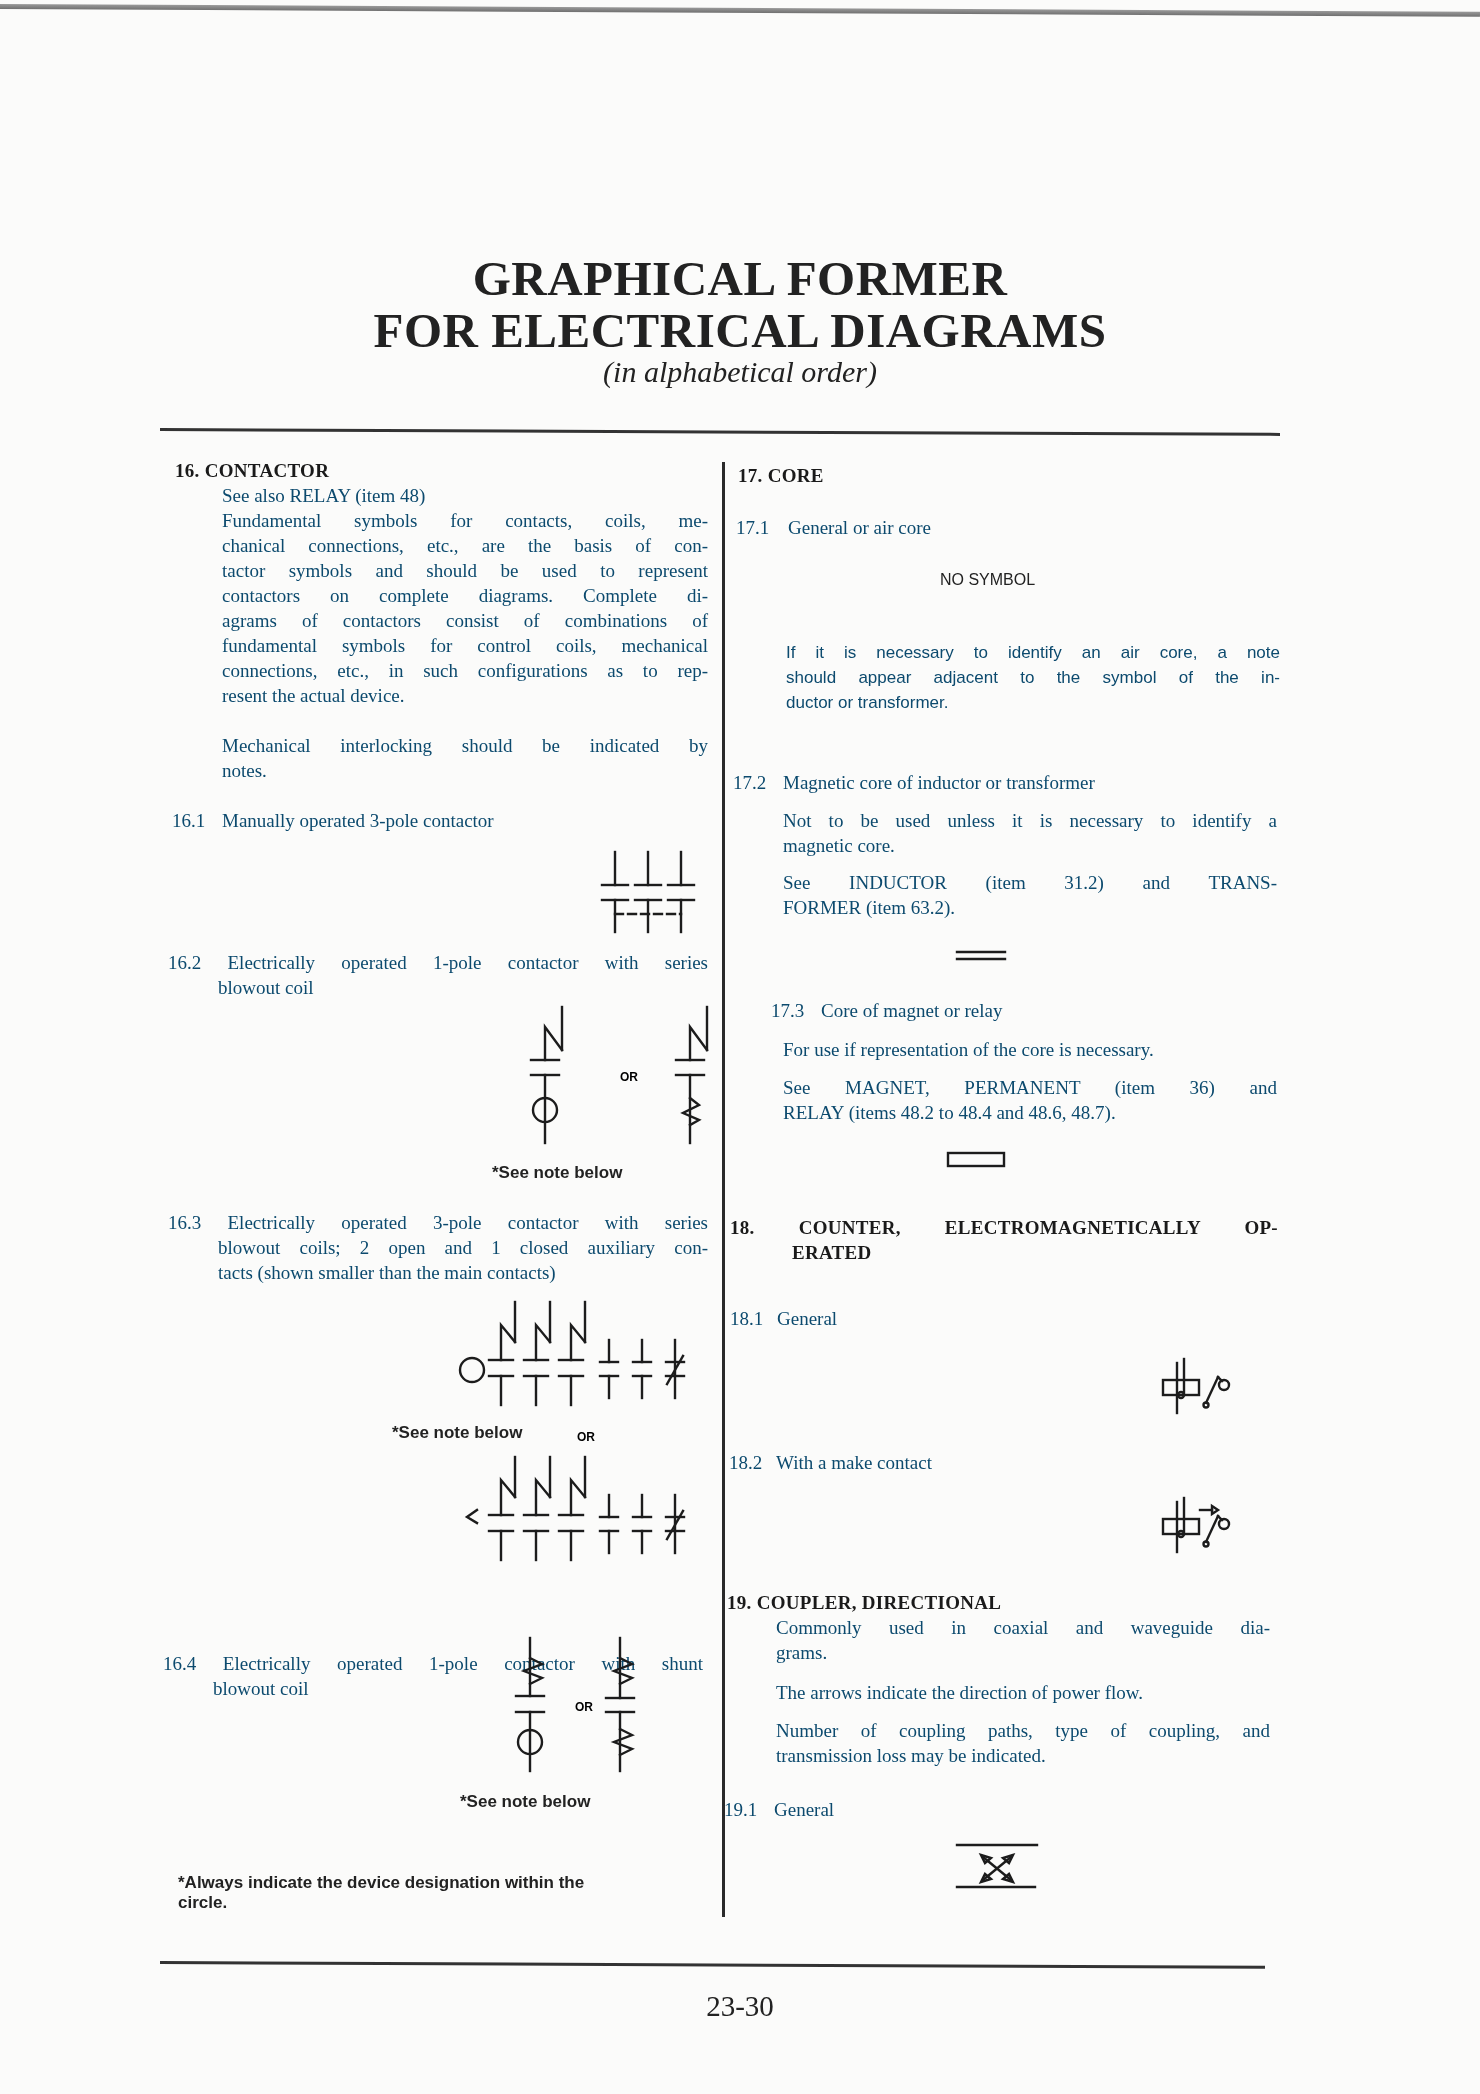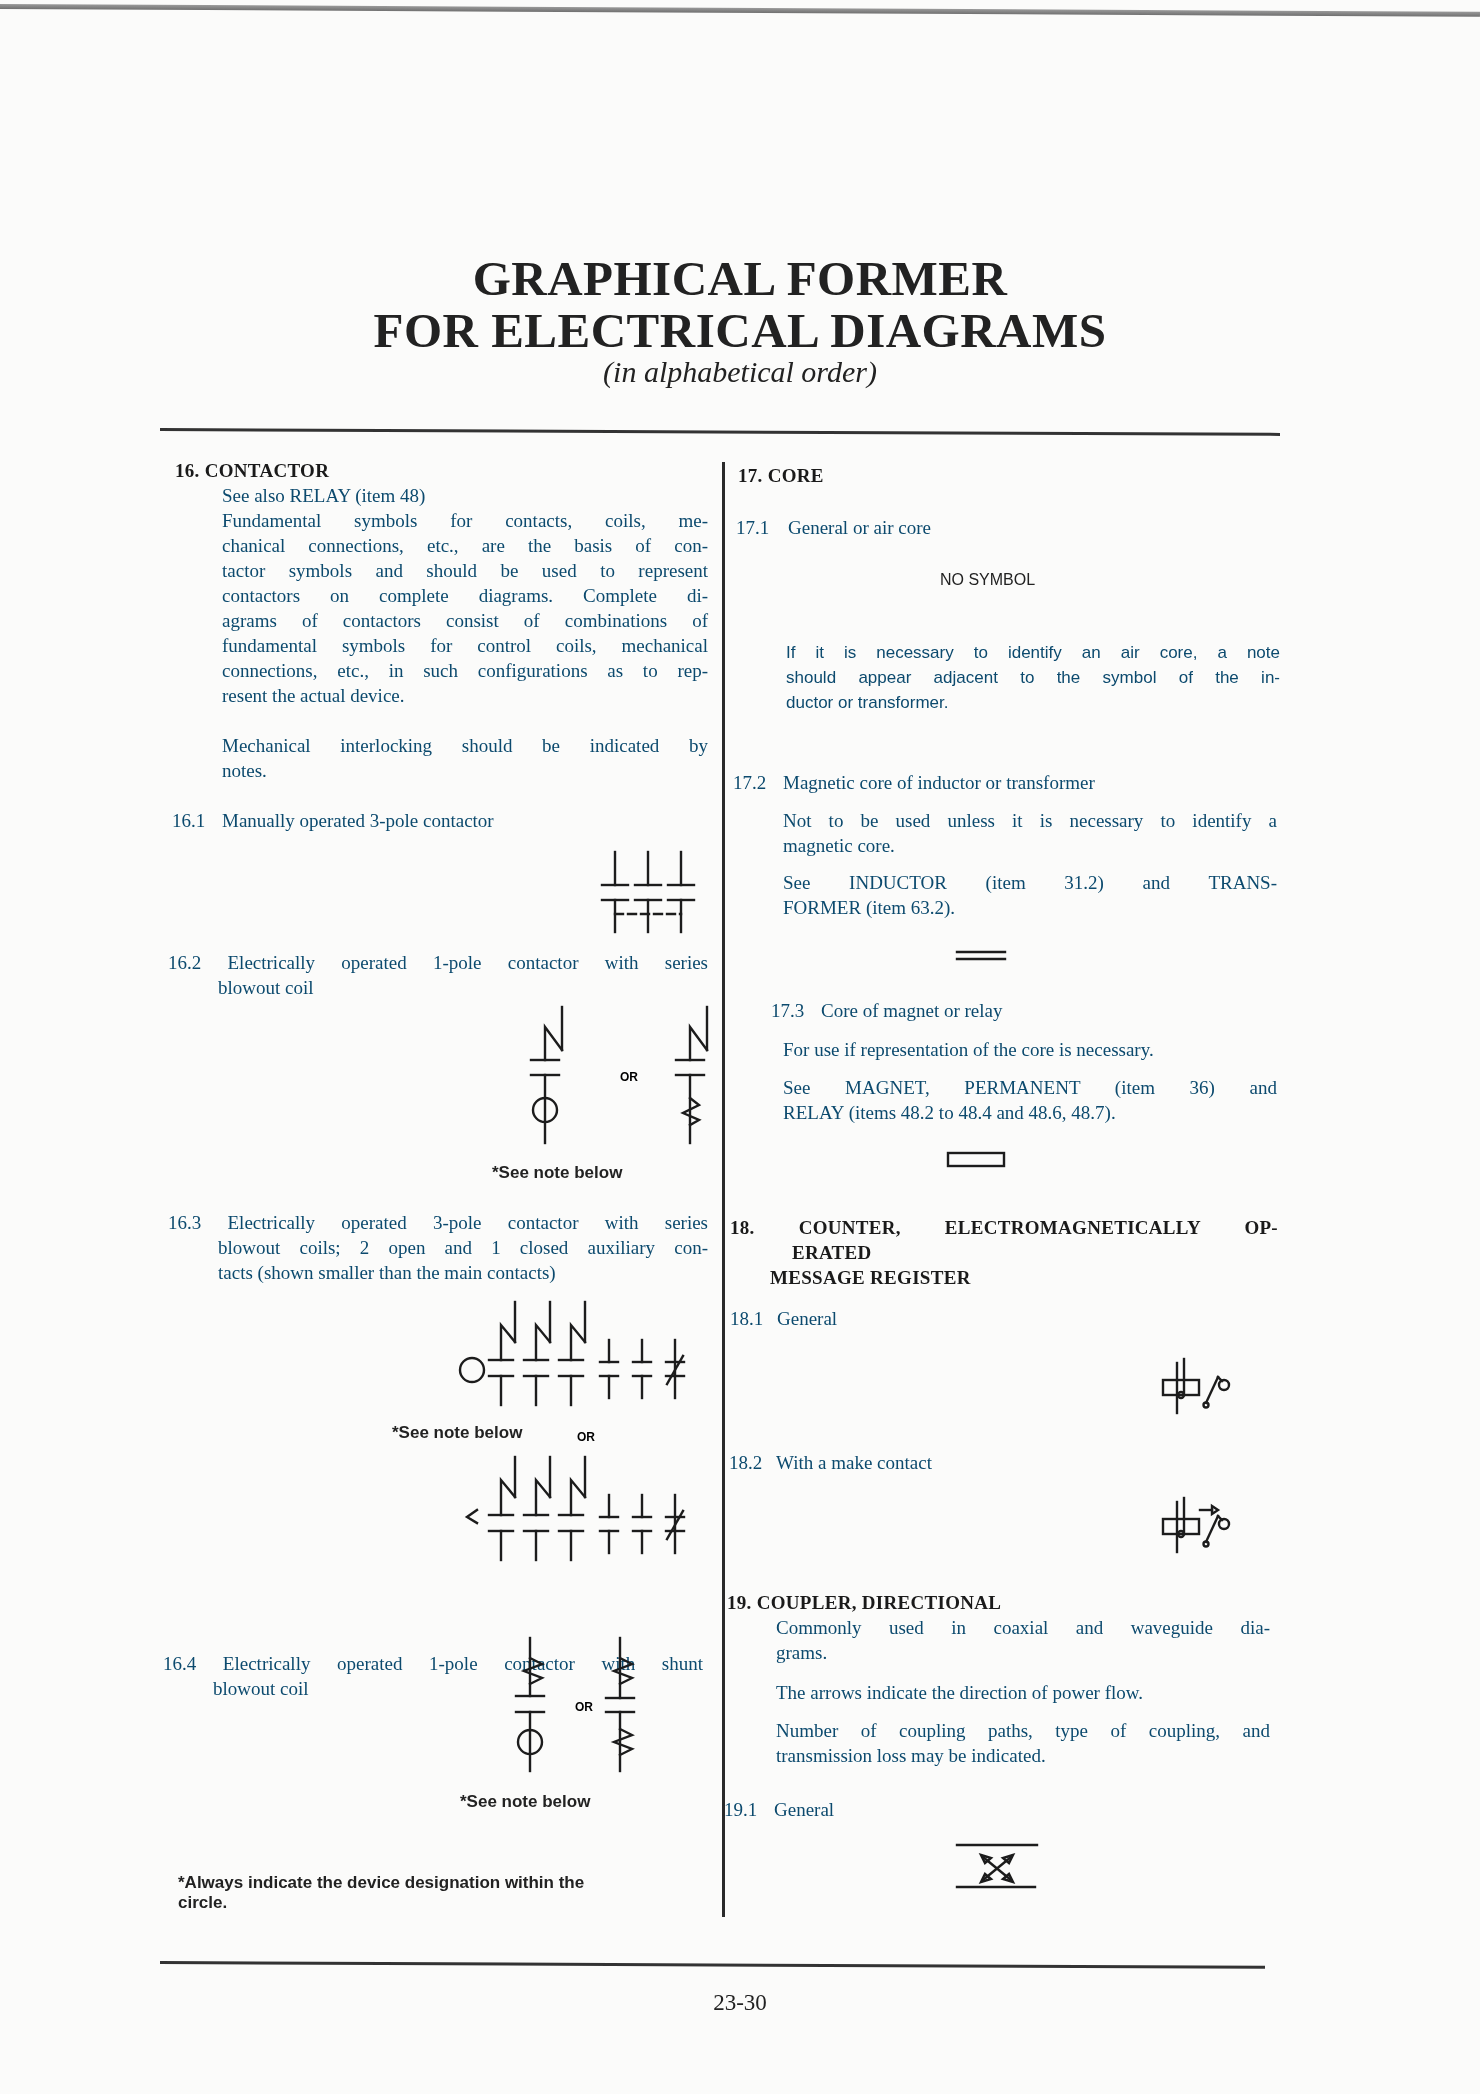--- a/index.html
+++ b/index.html
@@ -14,21 +14,21 @@
   .title { left:0; width:1480px; text-align:center; font-weight:bold; font-size:49px; letter-spacing:0.5px; color:#222; }
   .subtitle { left:0; width:1480px; text-align:center; font-style:italic; font-size:30px; color:#222; }
   .rule { position:absolute; height:3px; background:#333; }
   .col-divider { position:absolute; left:722px; top:462px; width:3px; height:1455px; background:#2a2a2a; }
   .txt { font-size:19px; line-height:25px; color:#0c4a6e; }
   .just { text-align:justify; text-align-last:justify; }
   .head { font-weight:bold; font-size:19px; line-height:25px; color:#1a1a1a; letter-spacing:0.3px; }
   .num { display:inline-block; }
   .note { font-family:"Liberation Sans", sans-serif; font-weight:bold; font-size:17px; color:#222; }
   .or { font-family:"Liberation Sans", sans-serif; font-weight:bold; font-size:12px; color:#000000; }
-  .page-num { left:0; width:1480px; text-align:center; font-size:23px; color:#222; }
+  .page-num { left:0; width:1480px; text-align:center; font-size:29px; color:#222; }
   svg { position:absolute; overflow:visible; }
   svg line, svg path, svg polyline, svg rect, svg circle { stroke:#1c1c1c; stroke-width:2.4; fill:none; stroke-linecap:square; }
 </style>
 </head>
 <body>
 
 <div class="top-border"></div>
 
 <div class="abs title" style="top:250px;">GRAPHICAL FORMER</div>
 <div class="abs title" style="top:302px;">FOR ELECTRICAL DIAGRAMS</div>
@@ -239,21 +239,20 @@
   <div class="txt just">See MAGNET, PERMANENT (item 36) and</div>
   <div class="txt">RELAY (items 48.2 to 48.4 and 48.6, 48.7).</div>
 </div>
 <svg style="left:946px; top:1150px;" width="64" height="20">
   <rect x="2" y="3" width="56" height="13" stroke-width="2.2"></rect>
 </svg>
 
 <div class="abs head" style="left:730px; top:1215px; width:548px;">
   <div class="just">18. COUNTER, ELECTROMAGNETICALLY OP-</div>
   <div style="padding-left:62px;">ERATED</div>
-  <div style="padding-left:40px;">MESSAGE REGISTER</div>
 </div>
 <div class="abs txt" style="left:730px; top:1306px;">
   <span class="num" style="width:47px;">18.1</span><span>General</span>
 </div>
 <svg style="left:1160px; top:1355px;" width="80" height="60">
   <rect x="3" y="25" width="36" height="15"></rect>
   <line x1="17" y1="8" x2="17" y2="58"></line>
   <line x1="24" y1="4" x2="24" y2="40"></line>
   <circle cx="21" cy="40" r="3"></circle>
   <line x1="46" y1="48" x2="58" y2="22"></line>

